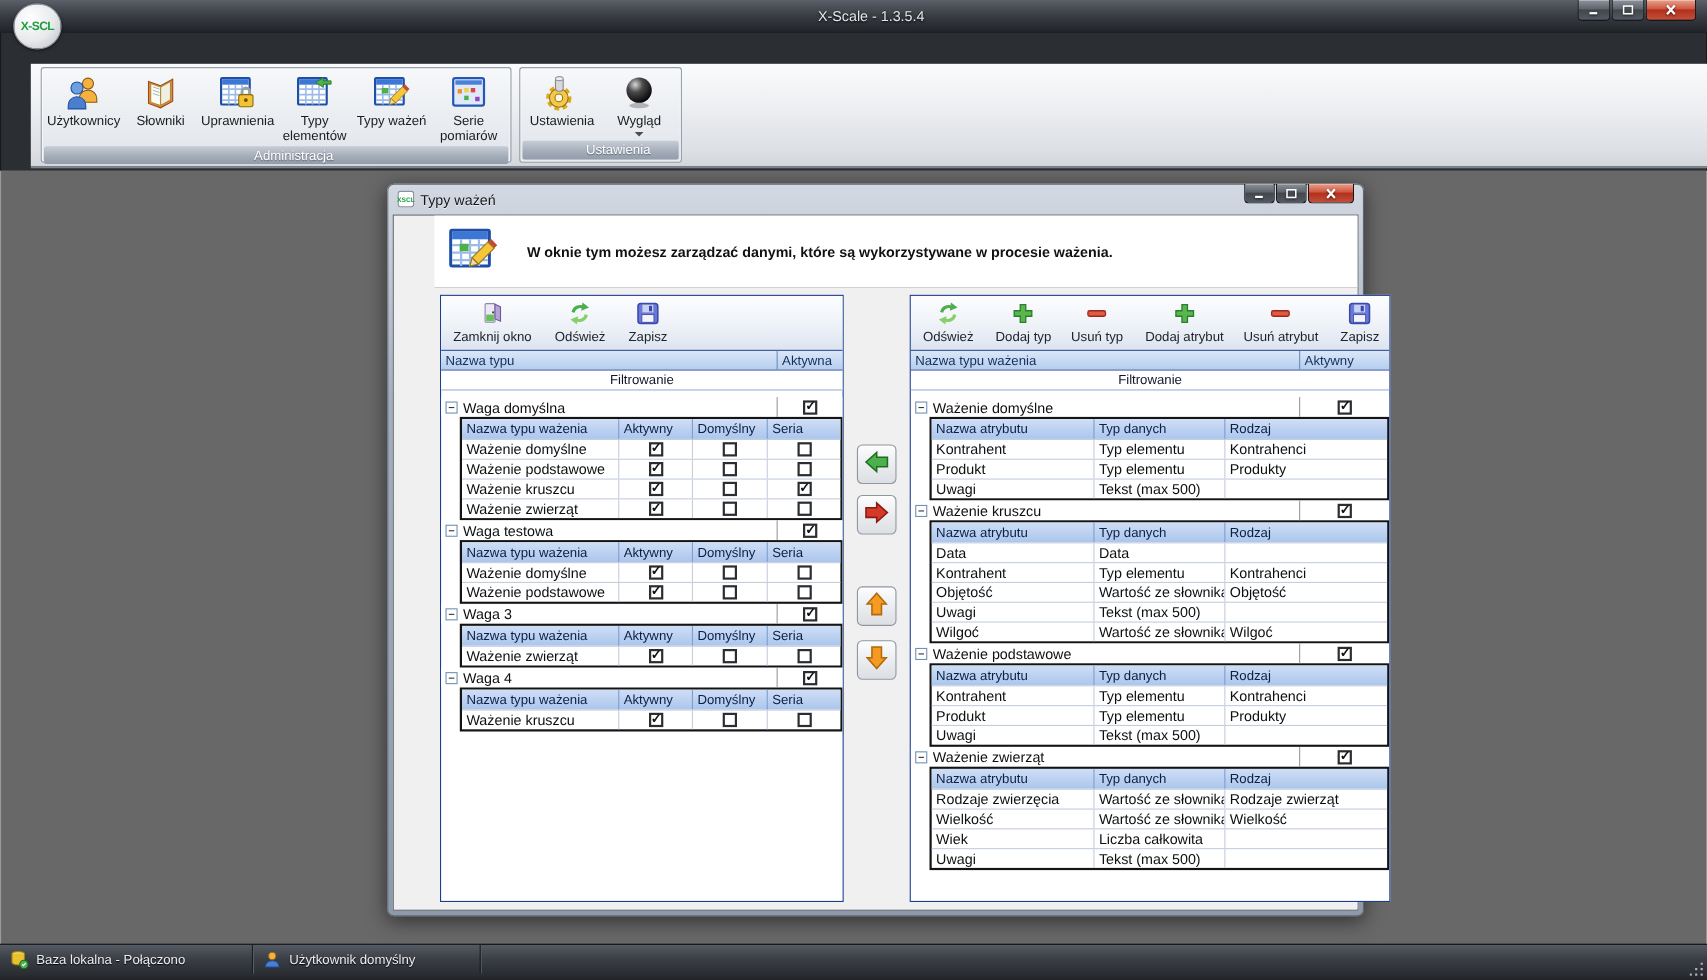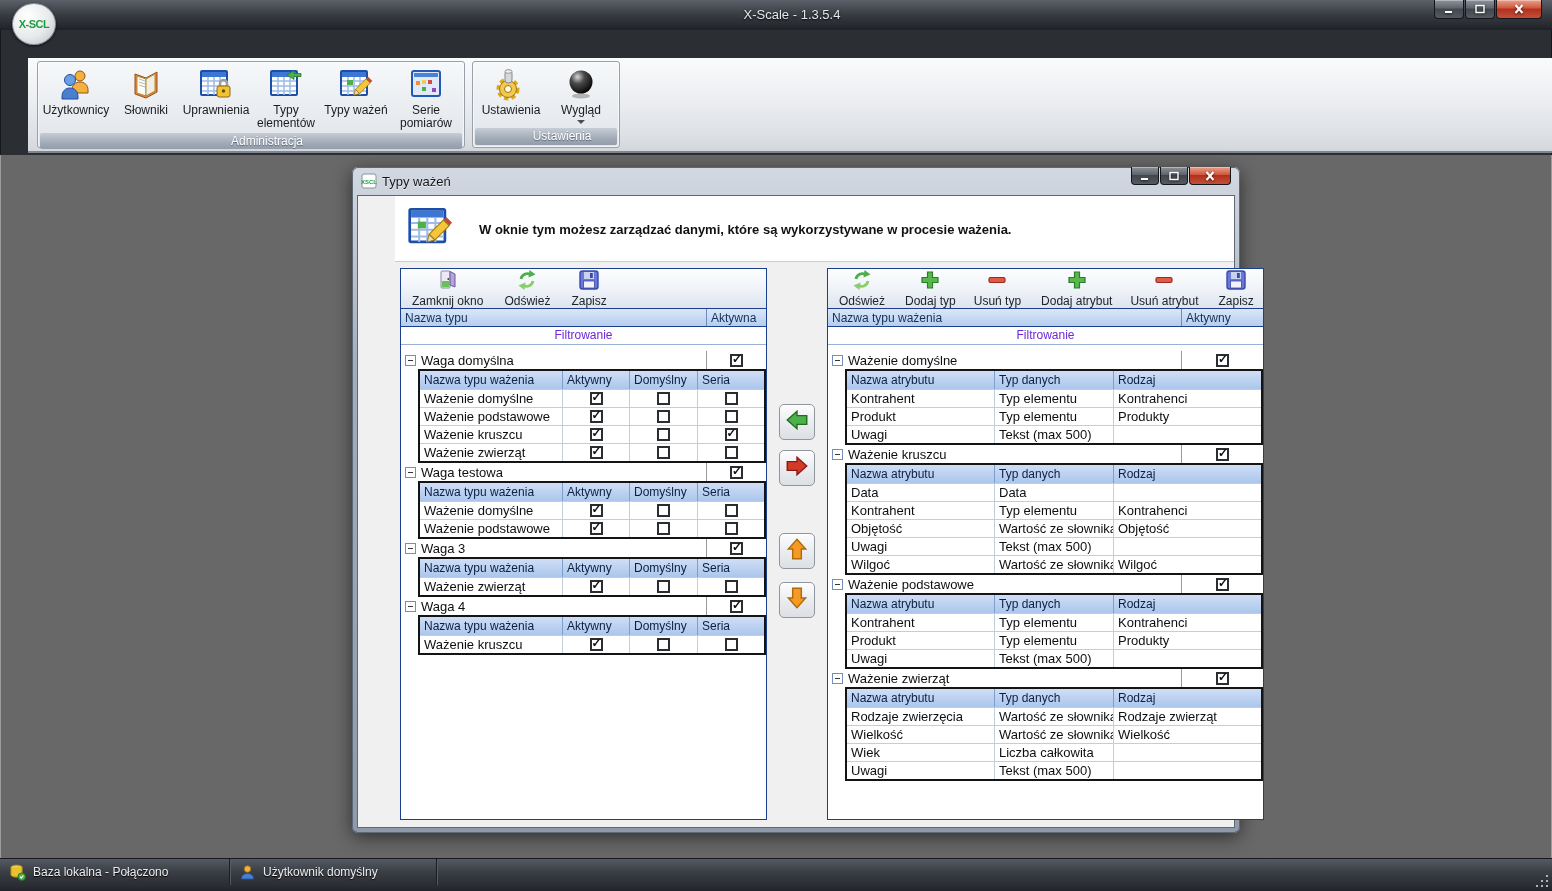--- a/index.html
+++ b/index.html
@@ -69,37 +69,37 @@
   .dlg-header{height:66px;background:#fff;border-bottom:1px solid #c9ced4;position:relative;}
   .dlg-header .big-icon{position:absolute;left:12px;top:8px;width:46px;height:46px;}
   .dlg-header .big-icon svg{width:46px;height:46px;}
   .dlg-desc{position:absolute;left:84px;top:26px;font-size:13px;font-weight:bold;color:#111;}
   .dlg-client{position:relative;height:564px;background:#f0f0f0;}
 
   
   .panel{position:absolute;top:6px;height:552px;background:#fff;border:1px solid #1a3f8f;overflow:hidden;}
   .panel.lp{left:5px;width:367px;}
   .panel.rp{left:432px;width:437px;}
-  .ptoolbar{height:40px;border-bottom:1px solid #1a3f8f;display:flex;align-items:center;
+  .ptoolbar{height:50px;border-bottom:1px solid #1a3f8f;display:flex;align-items:flex-end;
     background:linear-gradient(#fdfdfe,#eef2f8 55%,#dde4ef);padding:2px 2px;}
   .tbtn{display:flex;flex-direction:column;align-items:center;justify-content:center;
     padding:2px 9px 3px;gap:3px;}
   .tbtn .ticon{width:22px;height:22px;}
   .tbtn .ticon svg{width:22px;height:22px;}
   .tbtn .tlabel{font-size:12px;color:#20242a;white-space:nowrap;}
   .tsep{width:1px;background:#b7c0cf;margin:4px 1px;box-shadow:1px 0 0 #fff;}
 
   .main-hdr{height:18px;display:flex;background:linear-gradient(#dbe7f8,#b5cdef);
     border-bottom:1px solid #1a3f8f;font-size:12px;color:#143058;}
   .main-hdr .hname{flex:1;padding:2px 0 0 4px;}
   .main-hdr .hcb{border-left:1px solid #6d8cbc;padding:2px 0 0 4px;}
   .lp .hcb,.lp .gcbcell{width:60px;}
   .rp .hcb,.rp .gcbcell{width:82px;}
   .filter-row{height:18px;border-bottom:1px solid #9ab1d6;background:#fff;
-    font-size:12px;color:#6d28d9;text-align:center;line-height:17px;}
+    font-size:12px;color:#0f172a;text-align:center;line-height:17px;}
   .tbody{position:relative;}
   .tgroup:first-child{margin-top:6px;}
   .group-row{height:18px;display:flex;align-items:center;background:#fff;}
   .expander{width:11px;height:11px;border:1px solid #7291b5;background:#fff;margin:0 5px 0 4px;flex:none;}
   .expander::after{content:"";display:block;width:5px;height:1px;background:#33373c;margin:4px auto 0;}
   .gname{flex:1;font-size:13px;color:#0c0e10;white-space:nowrap;overflow:hidden;}
   .gcbcell{height:18px;border-left:1px solid #9a9a9a;display:flex;align-items:center;justify-content:center;flex:none;}
   .subtable{margin-left:17px;border:2px solid #141414;background:#fff;}
   .srow{display:flex;height:18px;}
   .srow + .srow{border-top:1px solid #c3cedd;}

